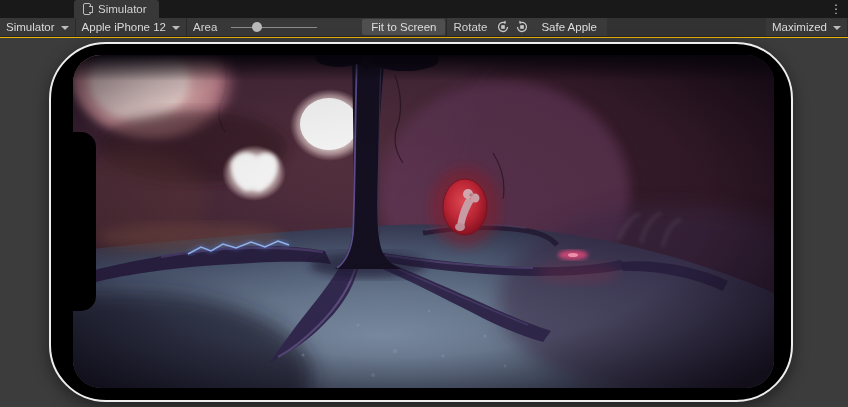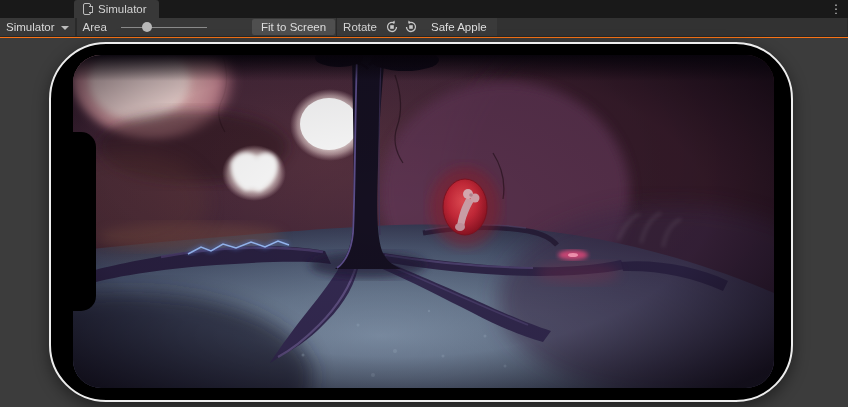--- a/index.html
+++ b/index.html
@@ -1,17 +1,17 @@
 <!DOCTYPE html>
 <html><head>
 <meta charset="utf-8">
 <style>
   html,body{margin:0;padding:0;background:#2a2a2a;}
   *{box-sizing:border-box;}
-  .app{position:relative;width:848px;height:407px;background:#f97316;overflow:hidden;
+  .app{position:relative;width:848px;height:407px;background:#eab308;overflow:hidden;
        font-family:"Liberation Sans",sans-serif;color:#d8d8d8;-webkit-font-smoothing:antialiased;}
 
   
   .tabbar{position:absolute;left:0;top:0;width:848px;height:18px;background:#191919;}
   .tab{position:absolute;left:74px;top:0;height:18px;padding:0 12px 0 8px;background:#383838;
        border-radius:3px 3px 0 0;display:flex;align-items:center;gap:5px;font-size:11.5px;color:#d2d2d2;cursor:default;}
   .tab-icon{width:11px;height:12px;position:relative;flex:0 0 auto;}
   .tab-icon .dev{position:absolute;left:1px;top:0;width:8px;height:12px;border:1px solid #bdbdbd;border-radius:2px;}
   .tab-icon .dev2{position:absolute;right:0;top:3px;width:4px;height:7px;border:1px solid #bdbdbd;border-left:none;border-radius:0 1px 1px 0;background:#383838;}
   .kebab{position:absolute;right:5px;top:1px;width:14px;height:16px;text-align:center;font-size:12px;
@@ -62,20 +62,24 @@
     </div>
     <div class="kebab">⋮</div>
   </div>
 
   <div class="toolbar">
     <div class="tb-item tb-drop">
       <span>Simulator</span>
       <span class="caret"></span>
     </div>
     <div class="tb-sep"></div>
+    <div class="tb-item tb-drop">
+      <span>Apple iPhone 12</span>
+      <span class="caret"></span>
+    </div>
     <div class="tb-sep"></div>
     <div class="tb-item tb-label">Area</div>
     <div class="slider">
       <div class="track"></div>
       <div class="thumb"></div>
     </div>
     <div class="tb-item scale-val">27</div>
     <div style="width:10px"></div>
     <div class="tb-btn active">Fit to Screen</div>
     <div class="tb-sep"></div>
@@ -91,20 +95,24 @@
       <div class="icon-btn">
         <svg width="14" height="14" viewBox="0 0 14 14">
           <path d="M2.5 7a4.5 4.5 0 1 0 2.2 -3.9" fill="none" stroke="#c8c8c8" stroke-width="1.3"></path>
           <path d="M4.4 0.6 L4.4 3.6 L7.3 2.8 Z" fill="#c8c8c8"></path>
           <rect x="5.2" y="5.2" width="3.6" height="3.6" fill="#c8c8c8"></rect>
         </svg>
       </div>
       <div class="tb-btn">Safe Apple</div>
     </div>
     <div class="tb-gap"></div>
+    <div class="tb-item tb-drop">
+      <span>Maximized</span>
+      <span class="caret"></span>
+    </div>
     <div class="tb-sep"></div>
   </div>
 
   <div class="main">
     <div class="phone">
       <div class="screen">
 
         <svg viewBox="0 0 701 333" preserveAspectRatio="none">
           <defs>
             <radialGradient id="wall" cx="36%" cy="32%" r="80%">

